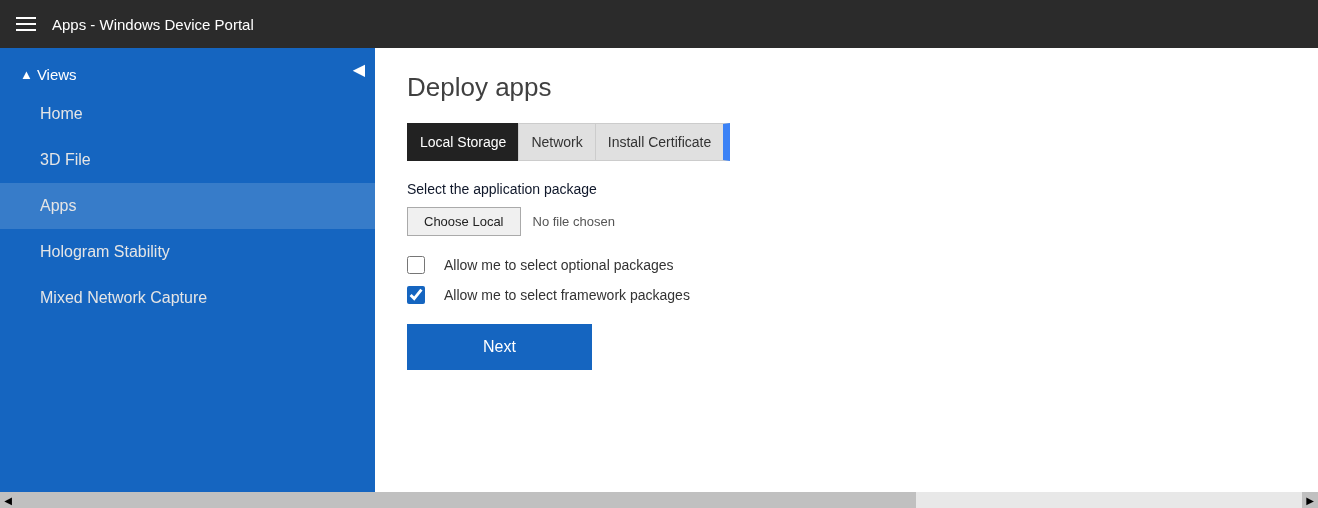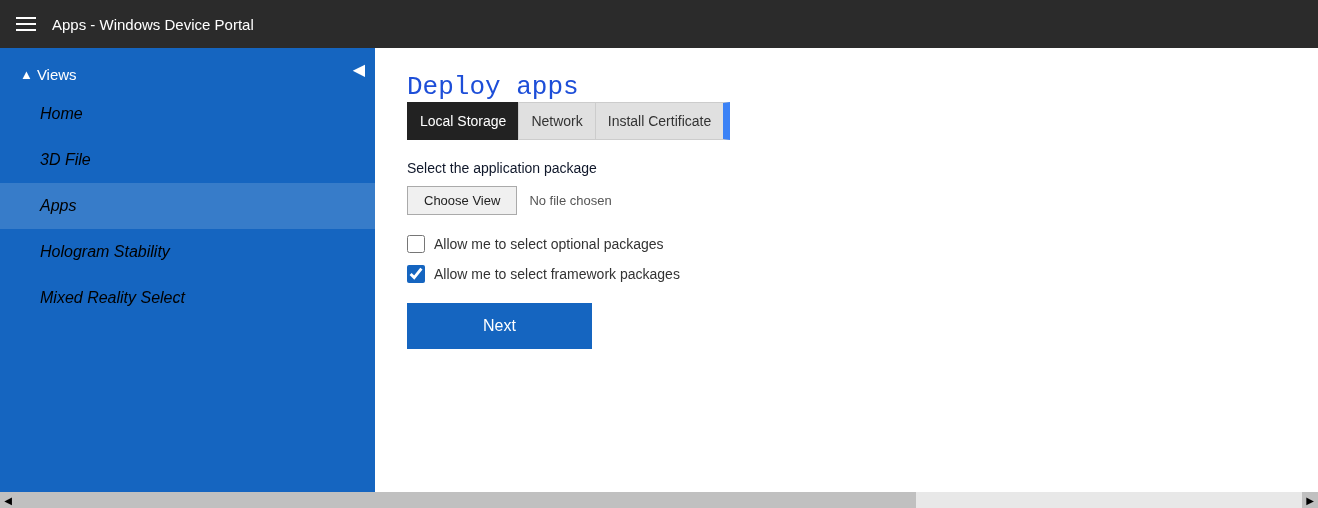--- a/index.html
+++ b/index.html
@@ -58,44 +58,43 @@
       font-size: 15px;
       padding: 18px 20px 8px 20px;
       display: flex;
       align-items: center;
       gap: 4px;
     }
     #sidebar .views-header .arrow {
       font-size: 13px;
     }
     #sidebar .nav-item {
-      color: #000000;
+      color: #e5e5e5;
       font-size: 16px;
       padding: 14px 20px 14px 40px;
       cursor: pointer;
       display: block;
-      font-style: italic;
     }
     #sidebar .nav-item.active {
       background: rgba(255,255,255,0.15);
     }
 
     
     #content {
       background: #fff;
       flex: 1;
       padding: 24px 32px;
       overflow-y: auto;
       position: relative;
     }
     #content h1 {
       font-size: 26px;
       font-weight: 300;
-      color: #1d4ed8;
-      font-family: Liberation Mono, monospace;
+      color: #404040;
+      margin-bottom: 20px;
     }
 
     
     .tabs {
       display: flex;
       margin-bottom: 20px;
     }
     .tab-btn {
       padding: 10px 12px;
       border: 1px solid #ccc;
@@ -140,21 +139,21 @@
     }
     .no-file-text {
       font-size: 13px;
       color: #555;
     }
 
     
     .checkbox-row {
       display: flex;
       align-items: center;
-      gap: 9px;
+      gap: 19px;
       margin-bottom: 12px;
     }
     .checkbox-row input[type="checkbox"] {
       width: 18px;
       height: 18px;
       cursor: pointer;
       accent-color: #1565c0;
     }
     .checkbox-label {
       font-size: 14px;
@@ -238,38 +237,38 @@
 
     <div class="views-header">
       <span class="arrow">▲</span>
       <span>Views</span>
     </div>
 
     <a class="nav-item">Home</a>
     <a class="nav-item">3D File</a>
     <a class="nav-item active">Apps</a>
     <a class="nav-item">Hologram Stability</a>
-    <a class="nav-item">Mixed Reality Select</a>
+    <a class="nav-item">Mixed Network Capture</a>
   </nav>
 
   <div id="content">
     <h1>Deploy apps</h1>
 
     
     <div class="tabs">
       <button class="tab-btn active">Local Storage</button>
       <button class="tab-btn">Network</button>
       <button class="tab-btn">Install Certificate</button>
     </div>
 
     
     <div class="form-section">
       <span class="form-label">Select the application package</span>
       <div class="file-row">
-        <button class="choose-file-btn">Choose View</button>
+        <button class="choose-file-btn">Choose Local</button>
         <span class="no-file-text">No file chosen</span>
       </div>
     </div>
 
     
     <div class="checkbox-row">
       <input type="checkbox" id="chk-optional" style="">
       <label class="checkbox-label" for="chk-optional">Allow me to select optional packages</label>
     </div>
     <div class="checkbox-row">

